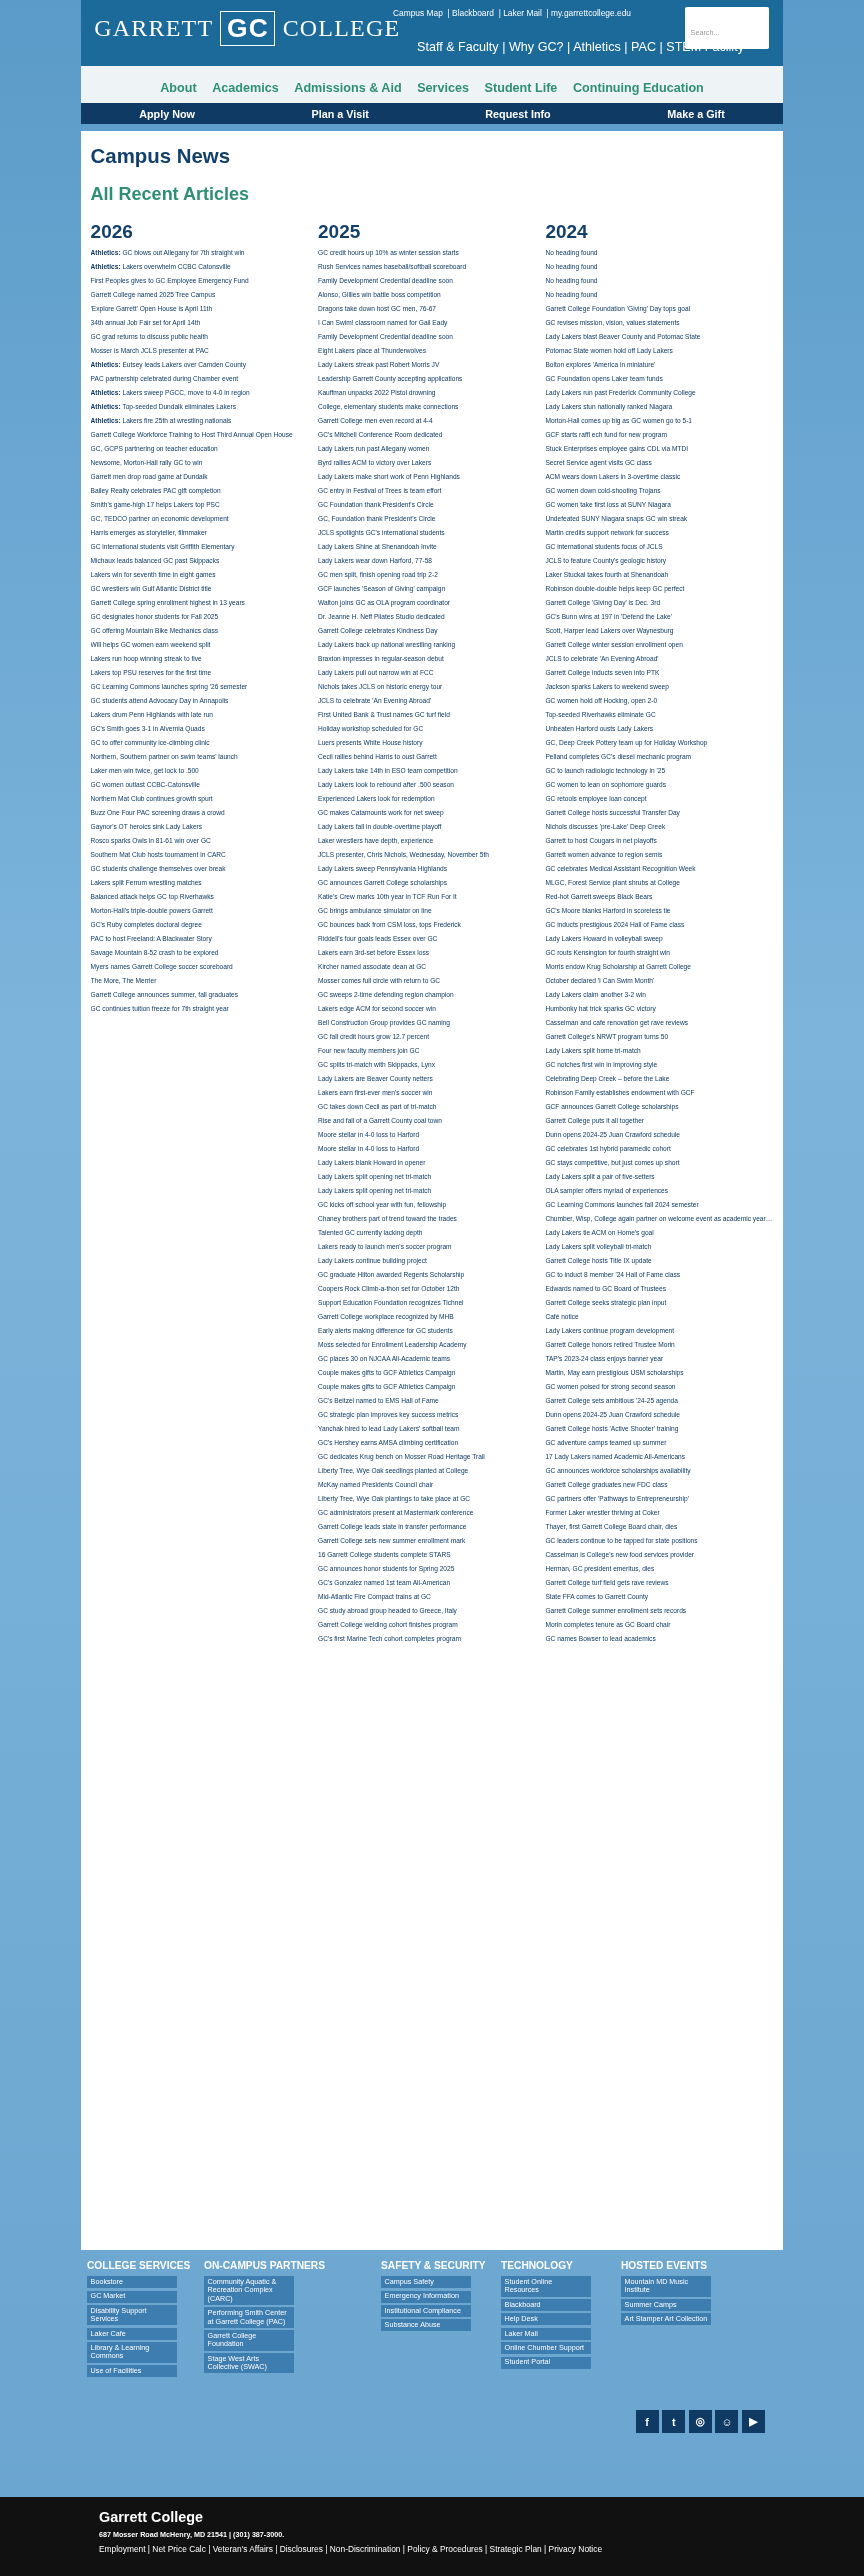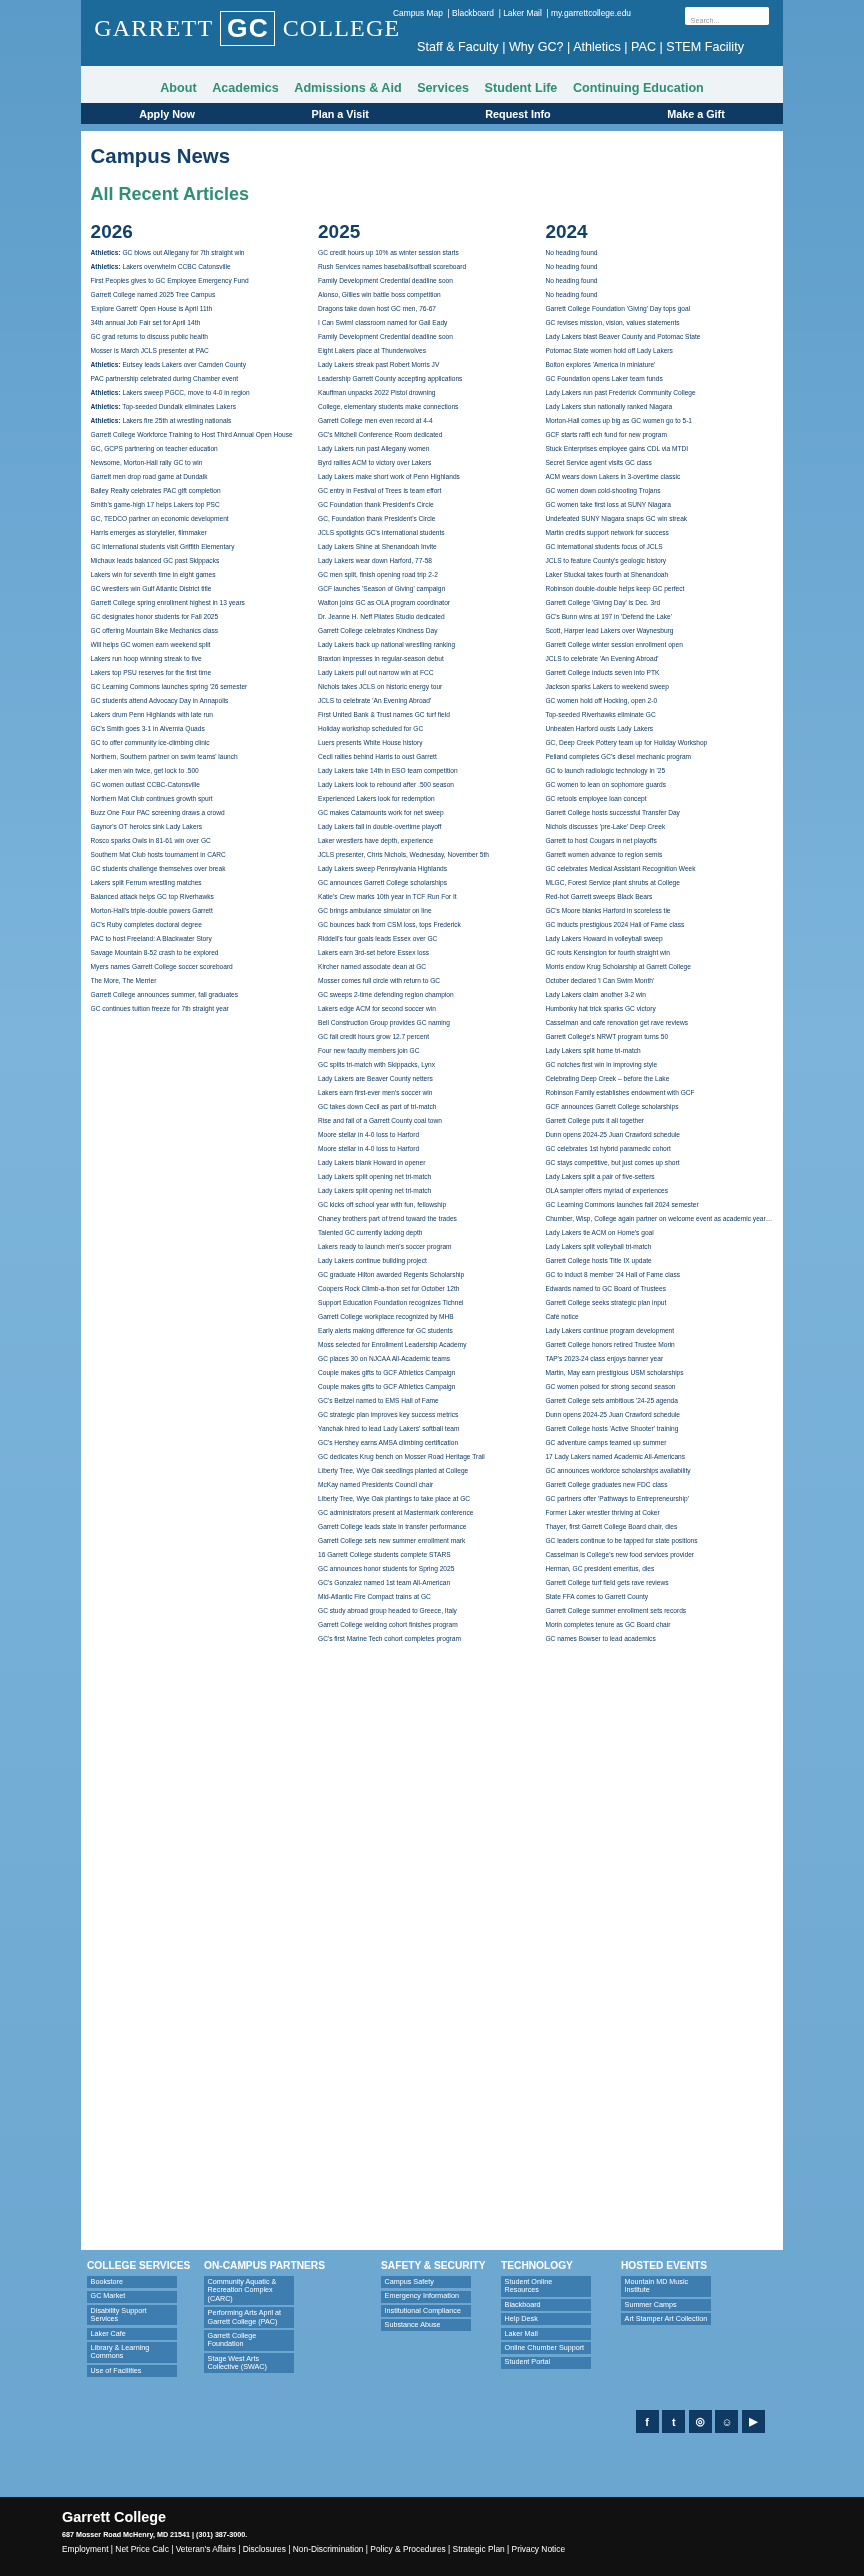--- a/index.html
+++ b/index.html
@@ -3,42 +3,42 @@
 <meta charset="utf-8">
 <style>
 *{box-sizing:border-box;margin:0;padding:0}
 body{width:864px;height:2576px;font-family:"Liberation Sans",sans-serif;background:linear-gradient(180deg,#5b9bc9 0%,#7cb4db 40%,#6aa5cf 100%);position:relative;overflow:hidden}
 .wrap{position:absolute;left:81px;width:702px}
 .topbar{top:0;height:67px;background:#1c6a9a;display:flex;align-items:flex-start}
 .logo{position:absolute;left:13.2px;top:10.8px;display:flex;align-items:center;color:#fff;font-family:"Liberation Serif",serif;font-size:24px;letter-spacing:1.2px}
 .logo .gc{display:inline-flex;align-items:center;justify-content:center;width:55px;height:35px;border:1.8px solid #fff;margin:0 7.2px;font-weight:bold;font-size:26.4px;font-family:"Liberation Sans",sans-serif}
 .quick{position:absolute;left:312px;top:8.4px;color:#fff;font-size:8.4px}
 .quick span{margin-right:2.4px}
-.search{position:absolute;right:14.4px;top:7.2px;width:84px;height:17px;background:#fff;border-radius:1.8px;color:#999;font-size:7.2px;padding:9px 6px}
+.search{position:absolute;right:14.4px;top:7.2px;width:84px;height:17px;background:#fff;border-radius:1.8px;color:#999;font-size:7.2px;padding:21px 6px}
 .aud{position:absolute;left:336px;top:40px;color:#fff;font-size:12.6px}
 .mainnav{top:66px;height:44px;background:#eef3f6;display:flex;align-items:center;justify-content:center;gap:15.6px;border-bottom:1.2px solid #ccc}
 .mainnav a{color:#2f8f75;font-weight:bold;font-size:12.6px;text-decoration:none}
 .cta{top:103px;height:21px;background:#0e3a64;display:flex;align-items:center;justify-content:space-around}
 .cta a{color:#fff;font-weight:bold;font-size:10.8px;text-decoration:none}
 .content{top:131px;background:#fff;height:2119px;padding:14.4px 9.6px}
 h1{color:#12406b;font-size:20.4px;font-weight:bold;margin-bottom:15.6px}
 h2{color:#2f8f75;font-size:18px;font-weight:bold;margin-bottom:15.6px}
 .cols{display:flex;gap:0}
 .col{width:234px;padding-left:0}
 .col h3{color:#12406b;font-size:19px;font-weight:bold;margin-bottom:3.6px}
 .col ul{list-style:none}
 .col li{font-size:6.6px;color:#0e3a64;line-height:14px;white-space:nowrap;overflow:hidden;text-overflow:ellipsis;max-width:228px}
 .col li b{font-weight:bold}
 .footer{top:2260px;height:159px;color:#fff}
 .fcol{position:absolute;top:0}
 .fcol h4{font-size:10.2px;font-weight:bold;text-transform:uppercase;line-height:11.4px;margin-bottom:4.8px}
 .fcol a{display:block;background:#3d7db0;color:#fff;font-size:7.2px;padding:1.8px 3.6px;margin-bottom:2.4px;width:90px;line-height:8.4px}
 .social{position:absolute;right:18px;top:150px;display:flex;gap:3.6px}
 .social span{width:23px;height:23px;background:#0e3a64;color:#fff;display:flex;align-items:center;justify-content:center;font-weight:bold;font-size:10.8px}
-.bottom{position:absolute;left:0;top:2497px;width:864px;height:79px;background:#111;color:#fff;padding:12px 62px}
+.bottom{position:absolute;left:0;top:2497px;width:864px;height:79px;background:#111;color:#fff;padding:12px 99px}
 .bottom .name{font-size:14.4px;font-weight:bold;margin-bottom:4.8px}
 .bottom .addr{font-size:7.2px;font-weight:bold}
 .bottom .links{font-size:8.4px;margin-top:5px}
 </style>
 </head>
 <body>
 
 <div class="wrap topbar">
   <div class="logo">
     <span>GARRETT</span>
@@ -367,21 +367,21 @@
       <a>Bookstore</a>
       <a>GC Market</a>
       <a>Disability Support Services</a>
       <a>Laker Cafe</a>
       <a>Library &amp; Learning Commons</a>
       <a>Use of Facilities</a>
     </div>
     <div class="fcol" style="left: 123px;">
       <h4>On-Campus Partners</h4>
       <a>Community Aquatic &amp; Recreation Complex (CARC)</a>
-      <a>Performing Arts April at Garrett College (PAC)</a>
+      <a>Performing Smith Center at Garrett College (PAC)</a>
       <a>Garrett College Foundation</a>
       <a>Stage West Arts Collective (SWAC)</a>
     </div>
     <div class="fcol" style="left: 300px;">
       <h4>Safety &amp; Security</h4>
       <a>Campus Safety</a>
       <a>Emergency Information</a>
       <a>Institutional Compliance</a>
       <a>Substance Abuse</a>
     </div>

